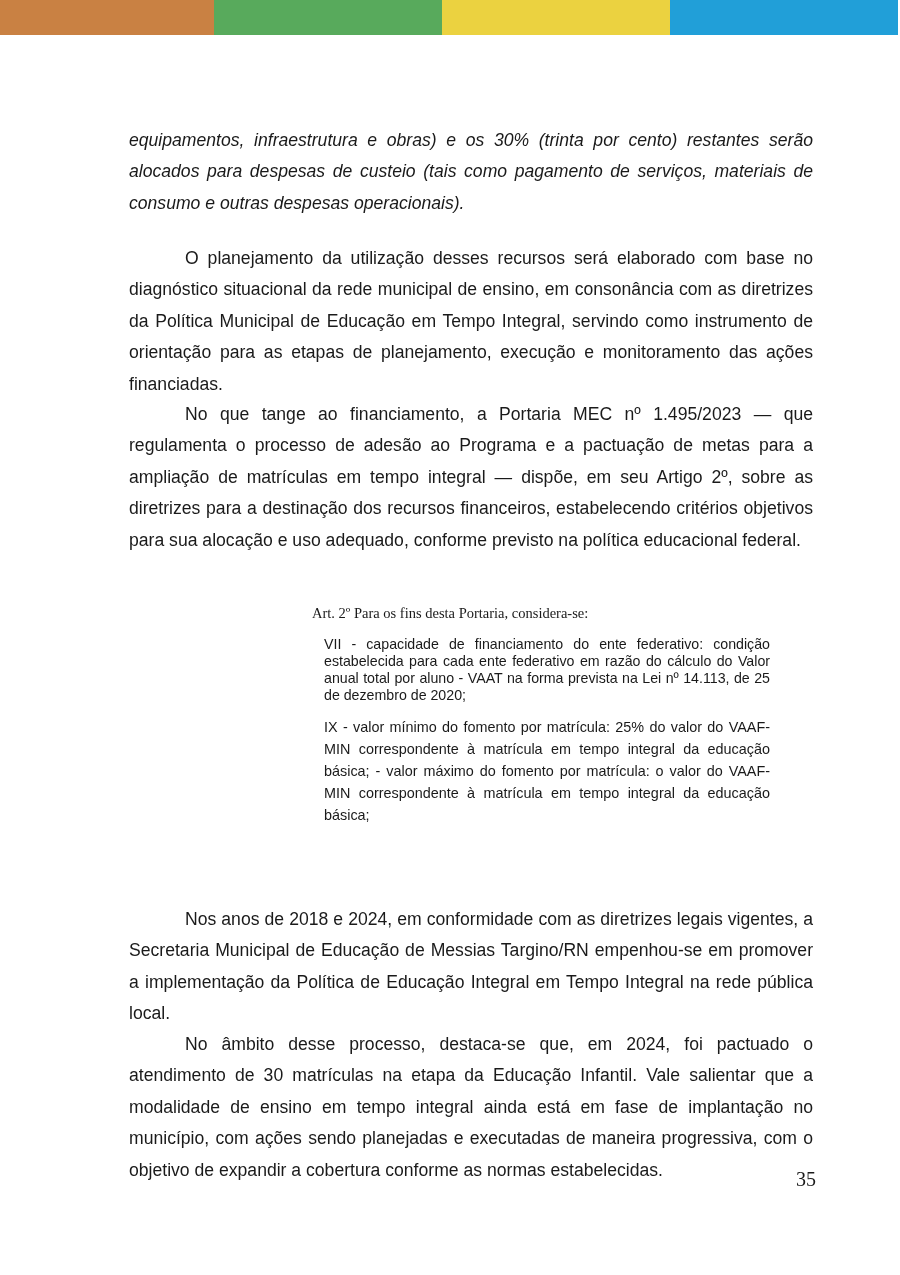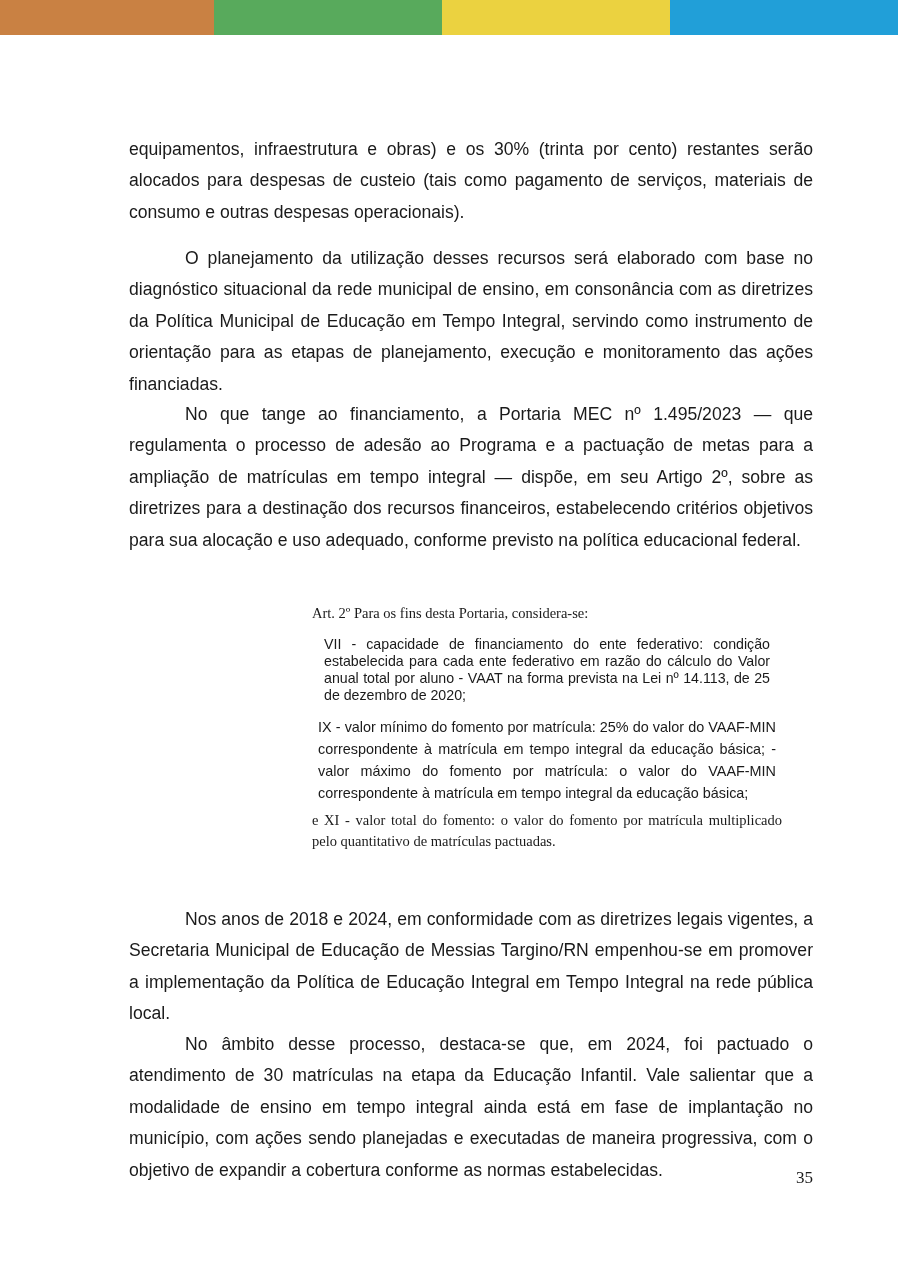--- a/index.html
+++ b/index.html
@@ -8,41 +8,40 @@
   .topbar .seg { height: 35px; }
   .seg1 { width: 214px; }
   .seg2 { width: 228px; }
   .seg3 { width: 228px; }
   .seg4 { width: 228px; }
   .p { position: absolute; left: 129px; width: 684px; font-family: "Liberation Sans", sans-serif; font-size: 17.6px; line-height: 31.4px; text-align: justify; color: #1a1a1a; margin: 0; }
   .indent { text-indent: 56px; margin-top: 24px; }
   .quote { position: absolute; left: 312px; width: 470px; font-size: 13.6px; color: #1a1a1a; }
   .q-serif { font-family: "Liberation Serif", serif; font-size: 14.5px; line-height: 19.5px; margin: 0; }
   .q-sans { font-family: "Liberation Sans", sans-serif; font-size: 14.2px; line-height: 17.2px; margin: 12px; text-align: justify; }
-  .q-sans2 { font-family: "Liberation Sans", sans-serif; font-size: 14.4px; line-height: 22px; margin: 6px; text-align: justify; }
+  .q-sans2 { font-family: "Liberation Sans", sans-serif; font-size: 14.4px; line-height: 22px; margin: 12px; text-align: justify; }
   .q-serif2 { font-family: "Liberation Serif", serif; font-size: 14.5px; line-height: 21px; margin: 0; text-align: justify; }
-  .pagenum { position: absolute; left: 796px; top: 1168px; font-family: "Liberation Serif", serif; font-size: 17px; color: #1a1a1a; }
+  .pagenum { position: absolute; left: 796px; top: 1168px; font-family: "Liberation Serif", serif; font-size: 20px; color: #1a1a1a; }
 </style>
 </head>
 <body>
 
 <div class="topbar">
   <div class="seg seg1" style="background: rgb(201, 129, 67);"></div>
   <div class="seg seg2" style="background: rgb(88, 170, 92);"></div>
   <div class="seg seg3" style="background: rgb(235, 210, 64);"></div>
   <div class="seg seg4" style="background: rgb(33, 159, 216);"></div>
 </div>
 
-<p class="p" style="top:134px;">equipamentos, infraestrutura e obras) e os 30% (trinta por cento) restantes serão alocados para despesas de custeio (tais como pagamento de serviços, materiais de consumo e outras despesas operacionais).</p>
+<p class="p" style="top:125px;font-style:italic;">equipamentos, infraestrutura e obras) e os 30% (trinta por cento) restantes serão alocados para despesas de custeio (tais como pagamento de serviços, materiais de consumo e outras despesas operacionais).</p>
 <p class="p indent" style="top:219px;">O planejamento da utilização desses recursos será elaborado com base no diagnóstico situacional da rede municipal de ensino, em consonância com as diretrizes da Política Municipal de Educação em Tempo Integral, servindo como instrumento de orientação para as etapas de planejamento, execução e monitoramento das ações financiadas.</p>
 <p class="p indent" style="top:375px;">No que tange ao financiamento, a Portaria MEC nº 1.495/2023 — que regulamenta o processo de adesão ao Programa e a pactuação de metas para a ampliação de matrículas em tempo integral — dispõe, em seu Artigo 2º, sobre as diretrizes para a destinação dos recursos financeiros, estabelecendo critérios objetivos para sua alocação e uso adequado, conforme previsto na política educacional federal.</p>
 
 <div class="quote" style="top:604px;">
   <p class="q-serif">Art. 2º Para os fins desta Portaria, considera-se:</p>
   <p class="q-sans">VII - capacidade de financiamento do ente federativo: condição estabelecida para cada ente federativo em razão do cálculo do Valor anual total por aluno - VAAT na forma prevista na Lei nº 14.113, de 25 de dezembro de 2020;</p>
   <p class="q-sans2" style="margin-top:3px;">IX - valor mínimo do fomento por matrícula: 25% do valor do VAAF-MIN correspondente à matrícula em tempo integral da educação básica; - valor máximo do fomento por matrícula: o valor do VAAF-MIN correspondente à matrícula em tempo integral da educação básica;</p>
-  <p class="q-serif2">e XI - valor total do fomento: o valor do fomento por matrícula multiplicado pelo quantitativo de matrículas pactuadas.</p>
 </div>
 
 <p class="p indent" style="top:880px;">Nos anos de 2018 e 2024, em conformidade com as diretrizes legais vigentes, a Secretaria Municipal de Educação de Messias Targino/RN empenhou-se em promover a implementação da Política de Educação Integral em Tempo Integral na rede pública local.</p>
 <p class="p indent" style="top:1005px;">No âmbito desse processo, destaca-se que, em 2024, foi pactuado o atendimento de 30 matrículas na etapa da Educação Infantil. Vale salientar que a modalidade de ensino em tempo integral ainda está em fase de implantação no município, com ações sendo planejadas e executadas de maneira progressiva, com o objetivo de expandir a cobertura conforme as normas estabelecidas.</p>
 
 <div class="pagenum">35</div>
 
 </body></html>

